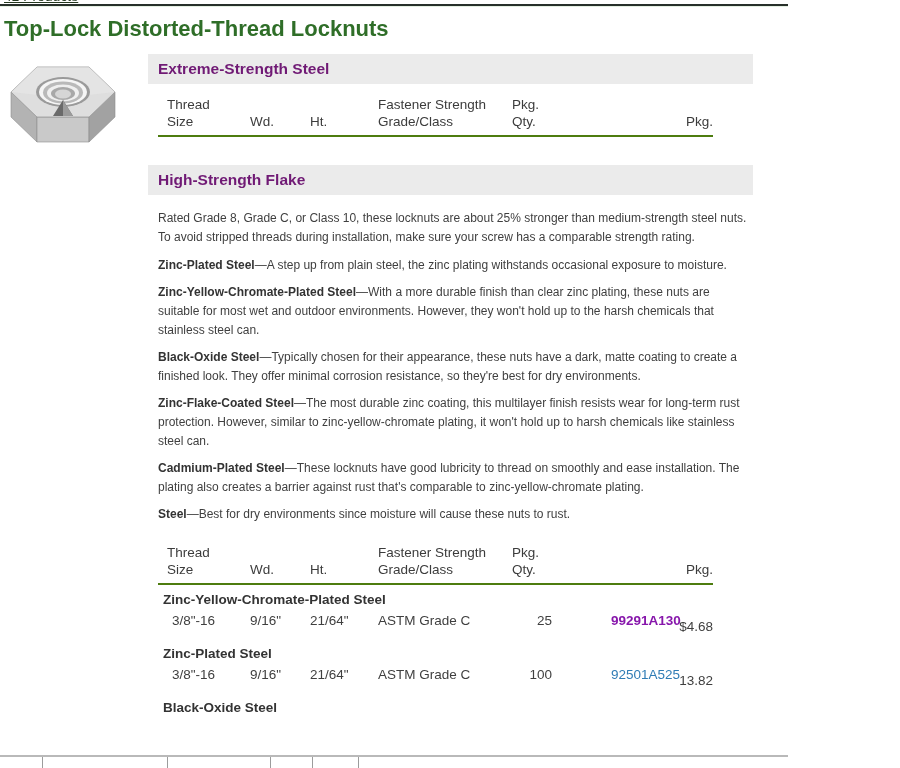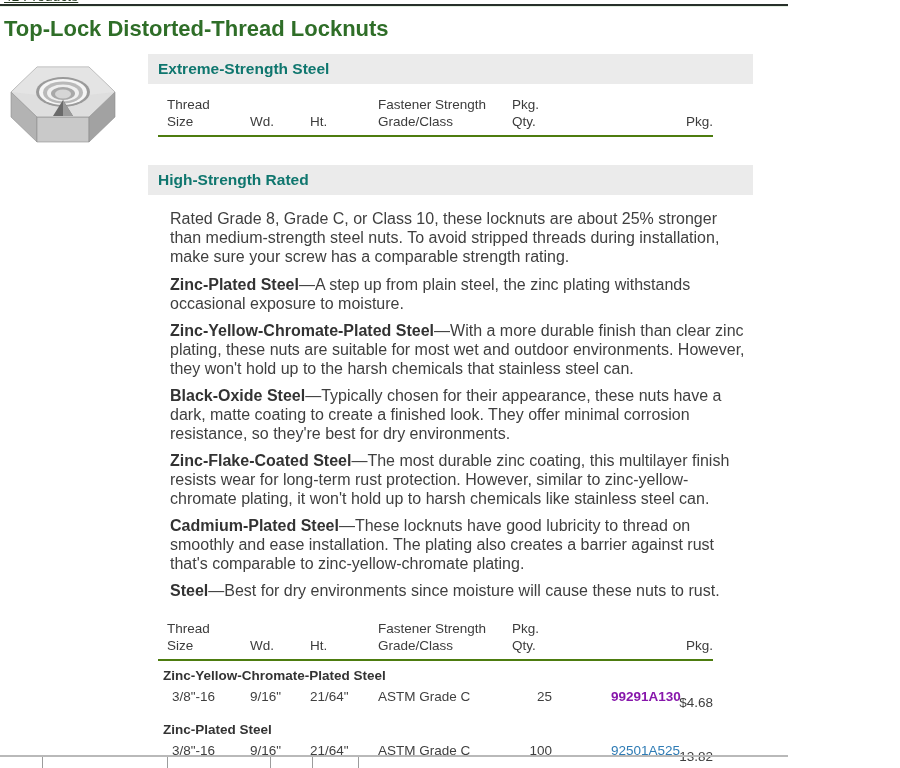--- a/index.html
+++ b/index.html
@@ -21,21 +21,21 @@
     position:absolute; top:16px; left:4px;
     font-size:22px; font-weight:bold; color:#2f6e28;
   }
 
   .product-image { position:absolute; top:50px; left:3px; width:119px; height:98px; }
 
   .main-col { position:absolute; top:54px; left:148px; width:605px; }
 
   .section-bar {
     height:30px; background:#ebebeb; line-height:30px; padding-left:10px;
-    font-size:15.5px; font-weight:bold; color:#0f766e;
+    font-size:15.5px; font-weight:bold; color:#701a75;
   }
   .bar2 { margin-top:28px; }
 
   
   .tbl { width:555px; margin-left:10px; font-size:13.5px; }
   .tbl-head {
     display:grid; grid-template-columns:92px 60px 68px 134px 50px 90px 61px;
     align-items:end; margin-top:12px; padding-bottom:5px;
     border-bottom:2px solid #4d7c0f; color:#3c3c3c; line-height:17px;
   }
@@ -50,21 +50,21 @@
   .data-row .c1 { padding-left:14px; }
   .data-row .c5 { text-align:right; padding-right:10px; }
   .data-row .c6 { padding-left:21px; }
   .data-row .c7 { text-align:right;margin-top:6px; }
   .part-link { text-decoration:none;margin-left:28px; }
   .part-purple { color:#8716ab; font-weight:bold; }
   .part-blue { color:#2f7cb5; }
 
   
   .copy { width:600px; padding-left:10px; }
-  .copy p { font-size:16px; line-height:19px; margin:0 0 8px 12px; color:#3f3f3f; }
+  .copy p { font-size:12px; line-height:19px; margin:0 0 8px 0; color:#3f3f3f; }
   .copy p.intro { margin-top:14px; margin-bottom:9px; }
   .copy b { color:#333; }
 
   
   .bottom-rule { position:absolute; top:755px; left:0; width:900px; height:2px; background:#b9b9b9; }
   .tick { position:absolute; top:757px; width:1px; height:11px; background:#9c9c9c; }
 </style>
 </head>
 <body>
 
@@ -116,21 +116,21 @@
         </div>
         <div class="c5">
           <div>Pkg.</div>
             <div>Qty.</div>
         </div>
         <div class="c6"></div>
         <div class="c7">Pkg.</div>
       </div>
     </div>
 
-    <div class="section-bar bar2">High-Strength Rated</div>
+    <div class="section-bar bar2">High-Strength Flake</div>
 
     <div class="copy">
       <p class="intro">Rated Grade 8, Grade C, or Class 10, these locknuts are about 25% stronger than medium-strength steel nuts. To avoid stripped threads during installation, make sure your screw has a comparable strength rating.</p>
       <p><b>Zinc-Plated Steel</b><span>—A step up from plain steel, the zinc plating withstands occasional exposure to moisture.</span></p>
       <p><b>Zinc-Yellow-Chromate-Plated Steel</b><span>—With a more durable finish than clear zinc plating, these nuts are suitable for most wet and outdoor environments. However, they won't hold up to the harsh chemicals that stainless steel can.</span></p>
       <p><b>Black-Oxide Steel</b><span>—Typically chosen for their appearance, these nuts have a dark, matte coating to create a finished look. They offer minimal corrosion resistance, so they're best for dry environments.</span></p>
       <p><b>Zinc-Flake-Coated Steel</b><span>—The most durable zinc coating, this multilayer finish resists wear for long-term rust protection. However, similar to zinc-yellow-chromate plating, it won't hold up to harsh chemicals like stainless steel can.</span></p>
       <p><b>Cadmium-Plated Steel</b><span>—These locknuts have good lubricity to thread on smoothly and ease installation. The plating also creates a barrier against rust that's comparable to zinc-yellow-chromate plating.</span></p>
       <p><b>Steel</b><span>—Best for dry environments since moisture will cause these nuts to rust.</span></p>
     </div>

